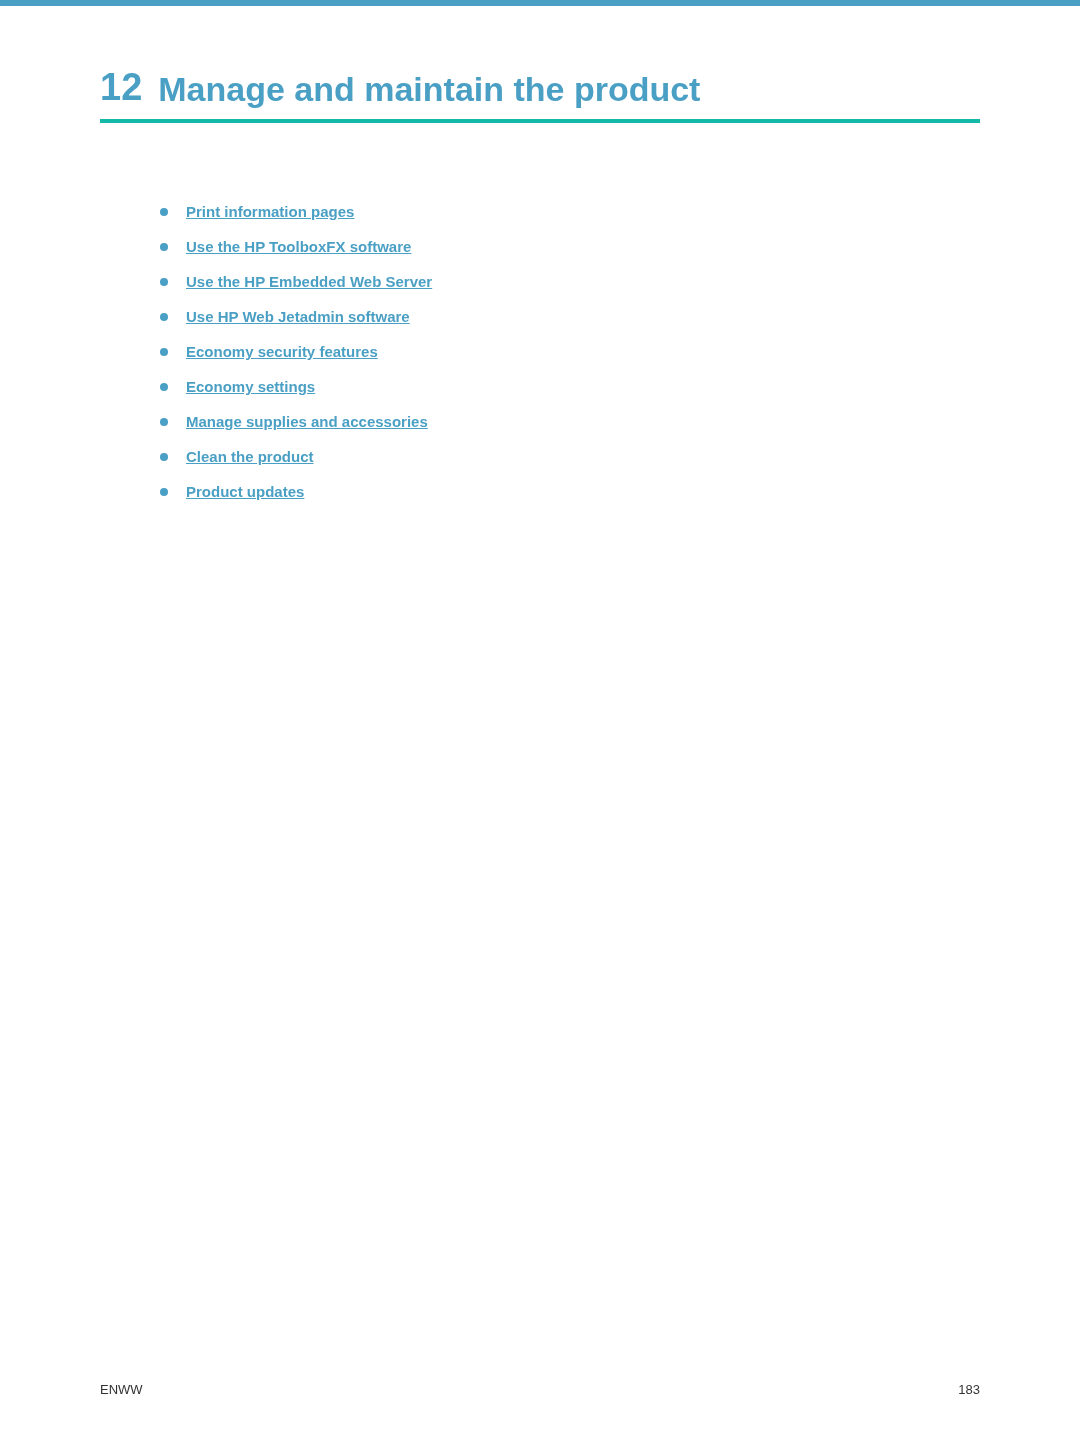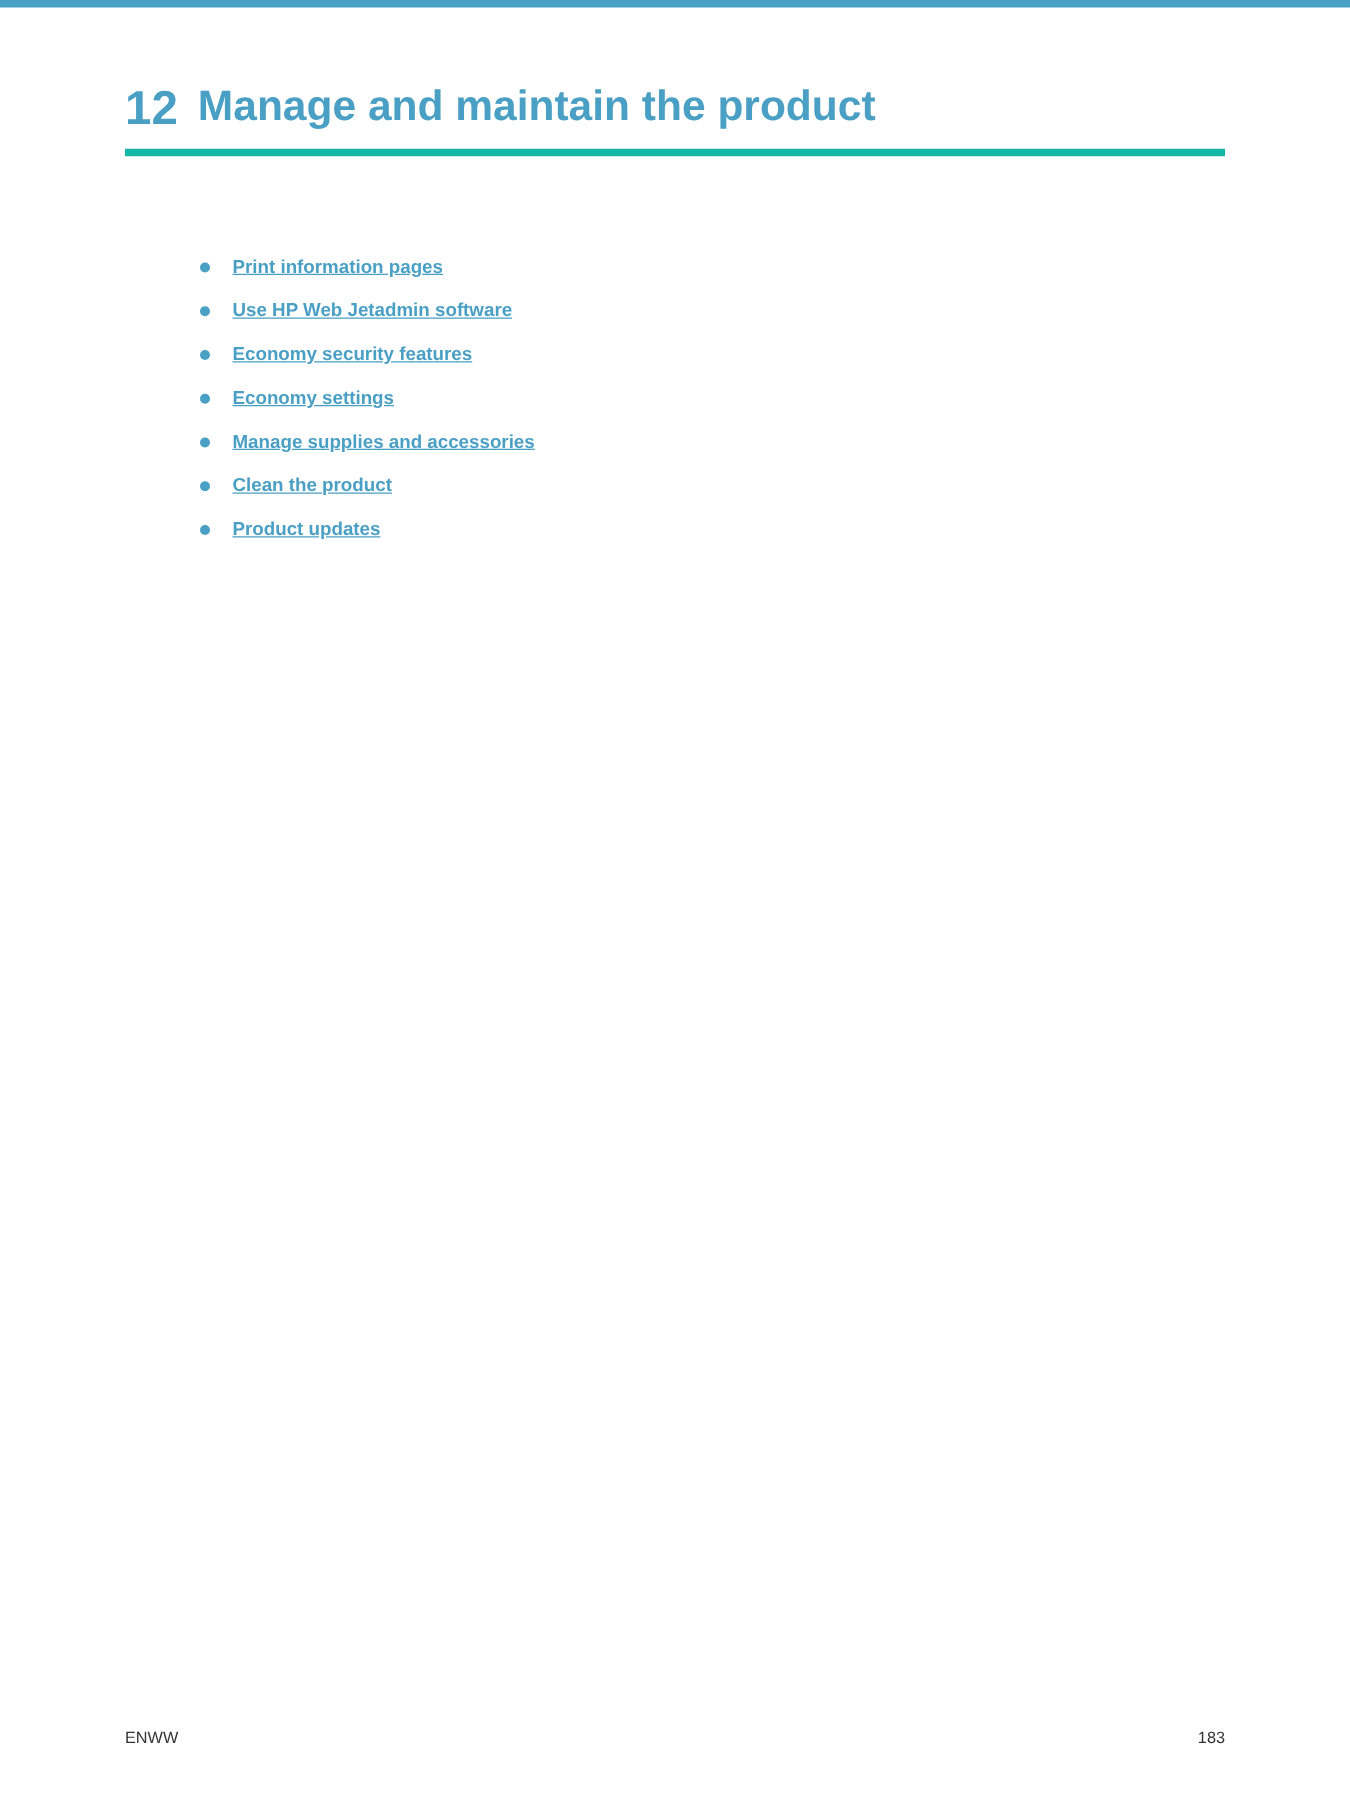--- a/index.html
+++ b/index.html
@@ -26,24 +26,24 @@
       left: 0;
     }
 
     .page-container {
       padding: 60px 100px 80px 100px;
       margin-top: 6px;
     }
 
     .chapter-header {
       display: flex;
-      align-items: flex-start;
+      align-items: flex-end;
       gap: 16px;
       margin-bottom: 80px;
-      border-bottom: 6px solid #14b8a6;
+      border-bottom: 4px solid #14b8a6;
       padding-bottom: 10px;
     }
 
     .chapter-number {
       font-size: 38px;
       font-weight: bold;
       color: #4a9fc4;
     }
 
     .chapter-title {
@@ -114,20 +114,28 @@
     <span class="chapter-title">Manage and maintain the product</span>
   </div>
 
   <ul class="toc-list" id="toc-list">
   <li>
         <span class="bullet"></span>
         <a class="toc-link" href="#">Print information pages</a>
       </li>
       <li>
         <span class="bullet"></span>
+        <a class="toc-link" href="#">Use the HP ToolboxFX software</a>
+      </li>
+      <li>
+        <span class="bullet"></span>
+        <a class="toc-link" href="#">Use the HP Embedded Web Server</a>
+      </li>
+      <li>
+        <span class="bullet"></span>
         <a class="toc-link" href="#">Use HP Web Jetadmin software</a>
       </li>
       <li>
         <span class="bullet"></span>
         <a class="toc-link" href="#">Economy security features</a>
       </li>
       <li>
         <span class="bullet"></span>
         <a class="toc-link" href="#">Economy settings</a>
       </li>

